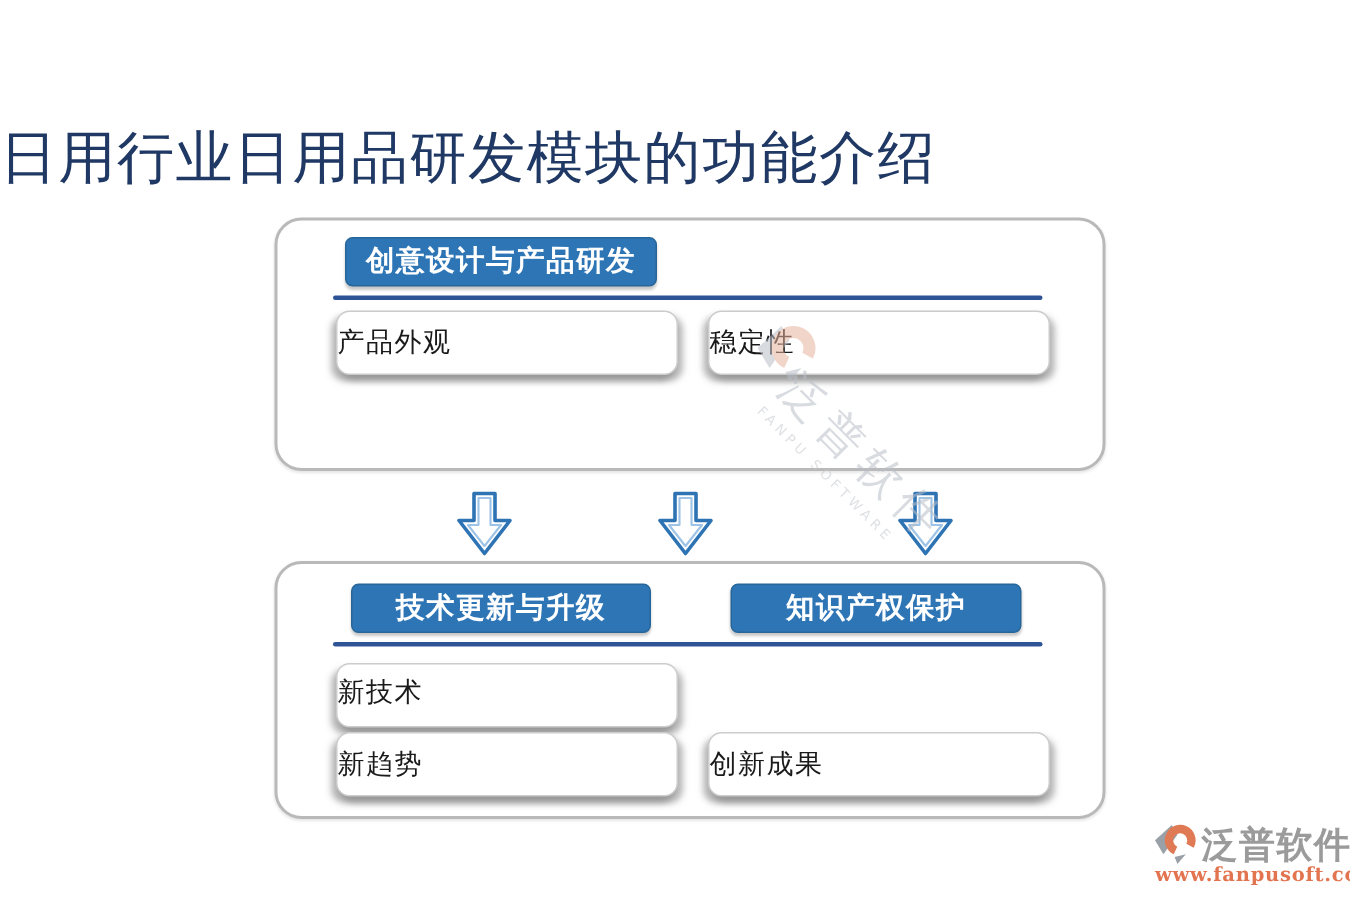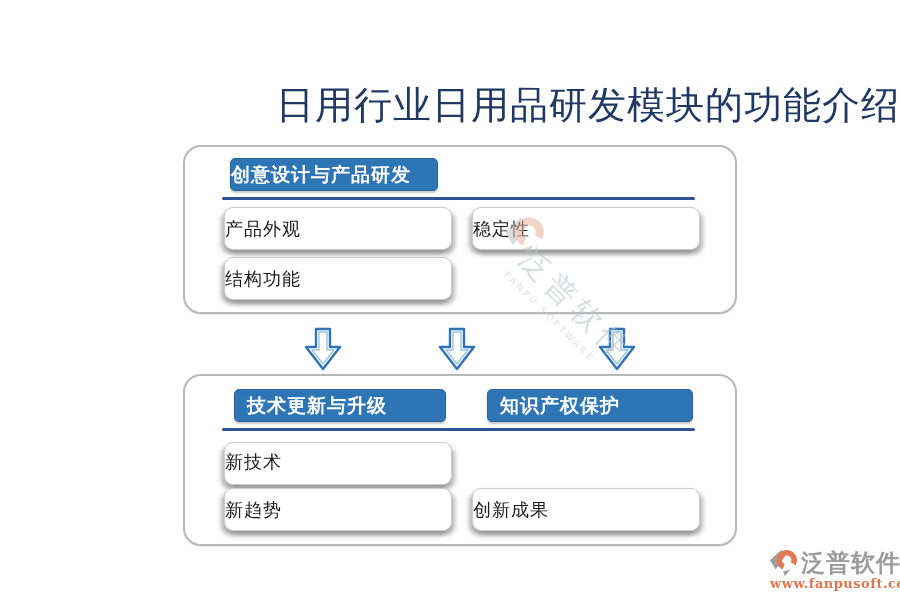--- a/index.html
+++ b/index.html
@@ -1,37 +1,37 @@
 <!DOCTYPE html>
 <html><head>
 <meta charset="utf-8">
 <style>
   html,body{margin:0;padding:0;background:#ffffff;}
   .page{position:relative;width:900px;height:600px;background:#ffffff;overflow:hidden;
         font-family:"DejaVu Sans",sans-serif;}
 
   
-  .title{position:absolute;top:80px;left:0;width:100%;text-align:right;
+  .title{position:absolute;top:80px;left:0;width:100%;text-align:left;
          font-family:Liberation Sans, sans-serif;font-size:38px;font-weight:400;
          color:#1F3864;letter-spacing:1px;white-space:nowrap;}
 
   
   .panel{position:absolute;left:183px;width:550px;background:#ffffff;
          border:2px solid #b9b9b9;border-radius:18px;
          box-shadow:0 1px 2px rgba(0,0,0,0.10);}
   .panel-1{top:145px;height:165px;}
   .panel-2{top:374px;height:168px;}
 
   .hdr{position:absolute;top:11px;height:31px;border-radius:5px;
        background:#2E75B6;border:1px solid #276699;color:#ffffff;
-       font-weight:700;font-size:19px;line-height:31px;
+       font-weight:700;font-size:19px;line-height:31px;text-align:center;
        box-shadow:0 2px 2px rgba(0,0,0,0.22);letter-spacing:1px;}
   .hdr.c1{left:45px;width:206px;}
   .hdr.c2{left:304px;width:196px;}
-  .panel-2 .hdr{top:13px;padding-left:12px;}
+  .panel-2 .hdr{top:13px;}
   .panel-2 .hdr.c1{left:49px;width:198px;}
   .panel-2 .hdr.c2{left:302px;width:192px;}
 
   .divider{position:absolute;left:37px;top:50px;width:473px;height:3px;
            background:#2F5496;border-radius:2px;}
   .panel-2 .divider{top:52px;}
 
   .item{position:absolute;width:226px;height:41px;background:#ffffff;
         border:1px solid #cccccc;border-radius:9px;
         font-family:"DejaVu Serif",serif;font-size:18px;color:#1a1a1a;
@@ -71,21 +71,20 @@
 
 <div class="page">
 
   <div class="title">日用行业日用品研发模块的功能介绍</div>
 
   <section class="panel panel-1">
     <div class="hdr c1">创意设计与产品研发</div>
     <div class="divider"></div>
     <div class="item c1 r1">产品外观</div>
     <div class="item c2 r1">稳定性</div>
-    <div class="item c1 r2">结构功能</div>
   </section>
 
   <div class="arrows">
     <svg class="arrow a1" viewBox="0 0 38 45">
       <polygon points="12,2 26,2 26,20 36,20 19,42 2,20 12,20" fill="#ffffff" stroke="#2E74B5" stroke-width="2.4" stroke-linejoin="round"></polygon>
       <polygon points="15,5 23,5 23,23 30,23 19,37 8,23 15,23" fill="none" stroke="#9DC3E6" stroke-width="1.4" stroke-linejoin="round"></polygon>
     </svg>
     <svg class="arrow a2" viewBox="0 0 38 45">
       <polygon points="12,2 26,2 26,20 36,20 19,42 2,20 12,20" fill="#ffffff" stroke="#2E74B5" stroke-width="2.4" stroke-linejoin="round"></polygon>
       <polygon points="15,5 23,5 23,23 30,23 19,37 8,23 15,23" fill="none" stroke="#9DC3E6" stroke-width="1.4" stroke-linejoin="round"></polygon>

